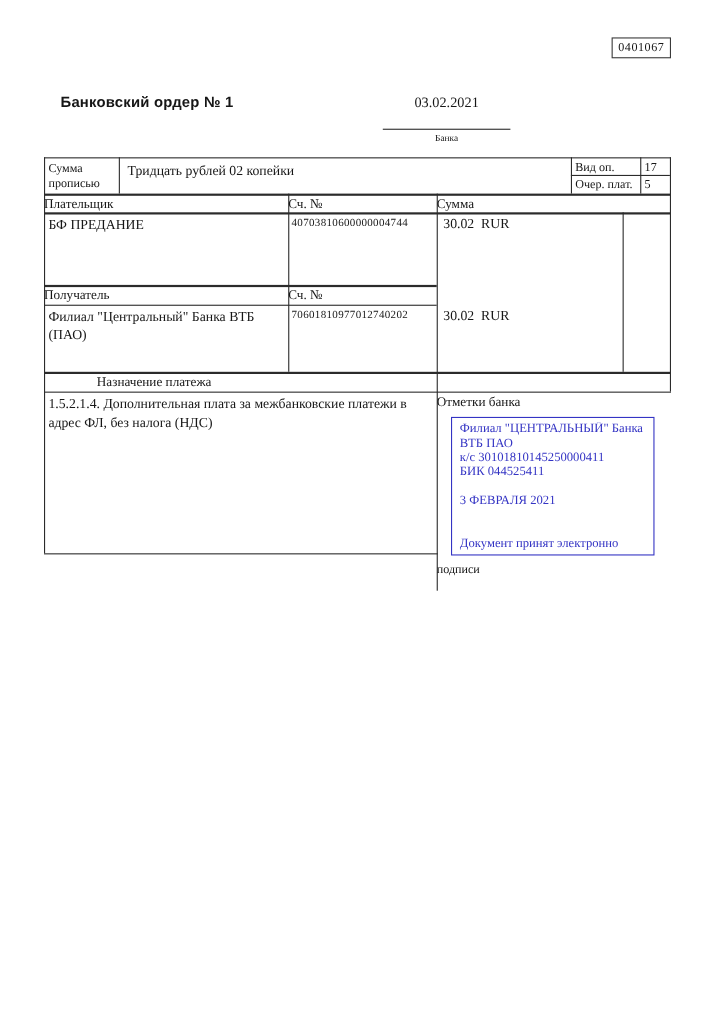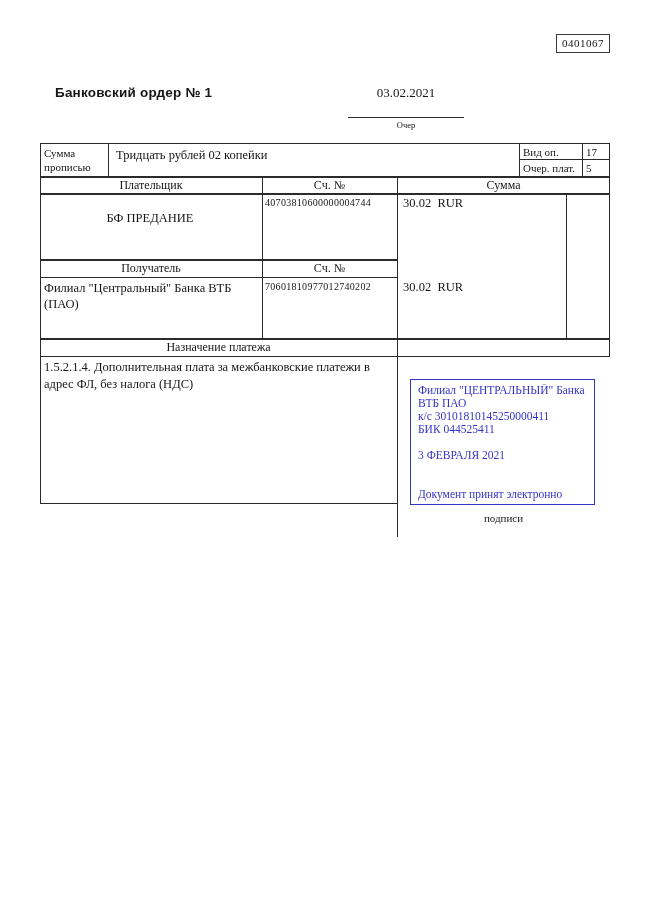--- a/index.html
+++ b/index.html
@@ -1,21 +1,21 @@
 <!DOCTYPE html>
 <html><head>
 <meta charset="utf-8">
 <style>
   html,body{margin:0;padding:0;background:#ffffff;}
   .page{position:relative;width:660px;height:919px;background:#ffffff;overflow:hidden;
         font-family:"Liberation Serif",serif;color:#161616;}
   .abs{position:absolute;}
   .hl,.vl{position:absolute;background:#2b2b2b;}
   .cell{position:absolute;white-space:normal;}
-  .center{text-align:center;}
+  .center{}
   .t-title{font-family:"Liberation Sans",sans-serif;font-weight:bold;font-size:13.5px;letter-spacing:.2px;}
   .t-body{font-size:12.5px;line-height:16px;}
   .t-hdr{font-size:12px;}
   .t-small{font-size:11px;line-height:14px;}
   .t-acct{font-size:10px;letter-spacing:.3px;white-space:nowrap;}
   .amount{font-size:12.5px;white-space:pre;}
   .code-box{position:absolute;left:556px;top:34px;width:52px;height:17px;border:1px solid #3a3a3a;
             font-size:11px;line-height:17px;text-align:center;letter-spacing:.5px;}
   .date-wrap{position:absolute;left:348px;top:85px;width:116px;}
   .date-val{font-size:13px;text-align:center;padding-bottom:16px;border-bottom:1px solid #2b2b2b;}
@@ -29,21 +29,21 @@
 
 <div class="page">
 
   <div class="code-box">
     <span>0401067</span>
   </div>
 
   <div class="abs t-title" style="left:55px;top:85px;">Банковский ордер № 1</div>
   <div class="date-wrap">
     <div class="date-val">03.02.2021</div>
-    <div class="date-lbl">Очер</div>
+    <div class="date-lbl">Банка</div>
   </div>
 
   <div class="hl" style="left:40px;top:143px;width:570px;height:1px;"></div>
   <div class="hl" style="left:40px;top:176px;width:570px;height:2px;"></div>
   <div class="hl" style="left:519px;top:159px;width:90px;height:1px;"></div>
   <div class="hl" style="left:40px;top:193px;width:570px;height:2px;"></div>
   <div class="hl" style="left:40px;top:259px;width:357px;height:2px;"></div>
   <div class="hl" style="left:40px;top:277px;width:357px;height:1px;"></div>
   <div class="hl" style="left:40px;top:338px;width:570px;height:2px;"></div>
   <div class="hl" style="left:40px;top:356px;width:570px;height:1px;"></div>
@@ -63,34 +63,35 @@
 
   <div class="cell t-small" style="left:523px;top:145px;width:56px;">Вид оп.</div>
   <div class="cell t-small" style="left:586px;top:145px;width:22px;">17</div>
   <div class="cell t-small" style="left:523px;top:161px;width:58px;">Очер. плат.</div>
   <div class="cell t-small" style="left:586px;top:161px;width:22px;">5</div>
 
   <div class="cell t-hdr center" style="left:40px;top:178px;width:222px;">Плательщик</div>
   <div class="cell t-hdr center" style="left:262px;top:178px;width:135px;">Сч. №</div>
   <div class="cell t-hdr center" style="left:397px;top:178px;width:213px;">Сумма</div>
 
-  <div class="cell t-body" style="left:44px;top:210px;width:212px;text-align:center;">БФ ПРЕДАНИЕ</div>
+  <div class="cell t-body" style="left:44px;top:196px;width:212px;">БФ ПРЕДАНИЕ</div>
   <div class="cell t-acct" style="left:265px;top:197px;width:130px;">40703810600000004744</div>
   <div class="cell amount" style="left:403px;top:196px;width:155px;">30.02  RUR</div>
 
   <div class="cell t-hdr center" style="left:40px;top:261px;width:222px;">Получатель</div>
   <div class="cell t-hdr center" style="left:262px;top:261px;width:135px;">Сч. №</div>
 
   <div class="cell t-body" style="left:44px;top:280px;width:215px;">Филиал "Центральный" Банка ВТБ (ПАО)</div>
   <div class="cell t-acct" style="left:265px;top:281px;width:130px;">70601810977012740202</div>
   <div class="cell amount" style="left:403px;top:280px;width:155px;">30.02  RUR</div>
 
-  <div class="cell t-hdr center" style="left:40px;top:340px;width:357px;">Назначение платежа</div>
+  <div class="cell t-hdr center" style="left:40px;top:340px;width:357px;padding-left:48px;">Назначение платежа</div>
   <div class="cell t-body" style="left:44px;top:359px;width:348px;line-height:17px;">1.5.2.1.4. Дополнительная плата за межбанковские платежи в адрес ФЛ, без налога (НДС)</div>
 
+  <div class="cell t-hdr center" style="left:397px;top:358px;width:213px;">Отметки банка</div>
 
   <div class="stamp">
     <div class="stamp-line">Филиал "ЦЕНТРАЛЬНЫЙ" Банка</div>
     <div class="stamp-line">ВТБ ПАО</div>
     <div class="stamp-line">к/с 30101810145250000411</div>
     <div class="stamp-line">БИК 044525411</div>
     <div class="stamp-line"></div>
     <div class="stamp-line">3 ФЕВРАЛЯ 2021</div>
     <div class="stamp-line"></div>
     <div class="stamp-line"></div>

